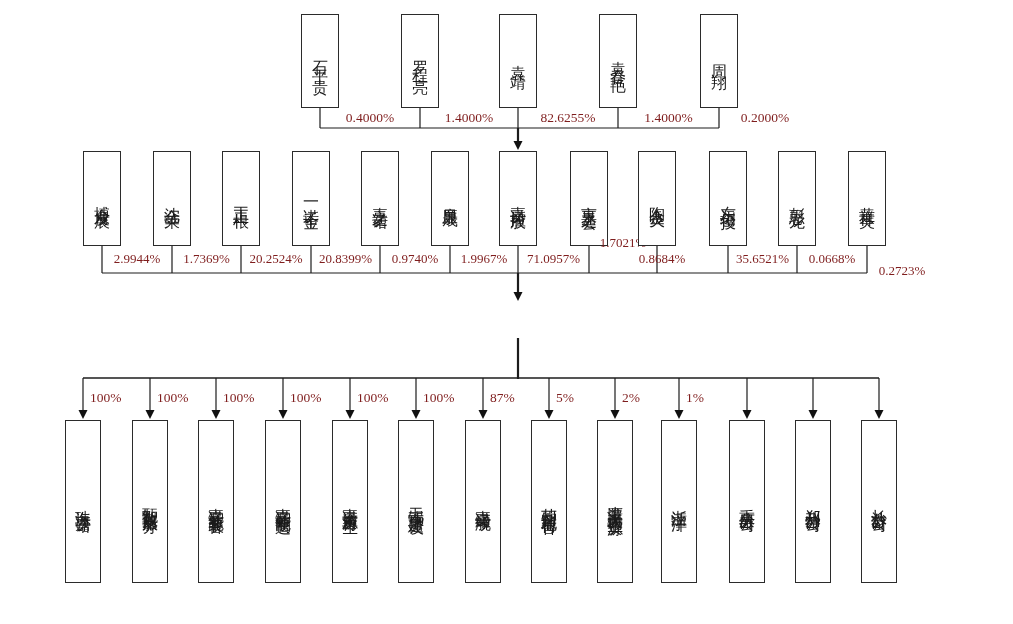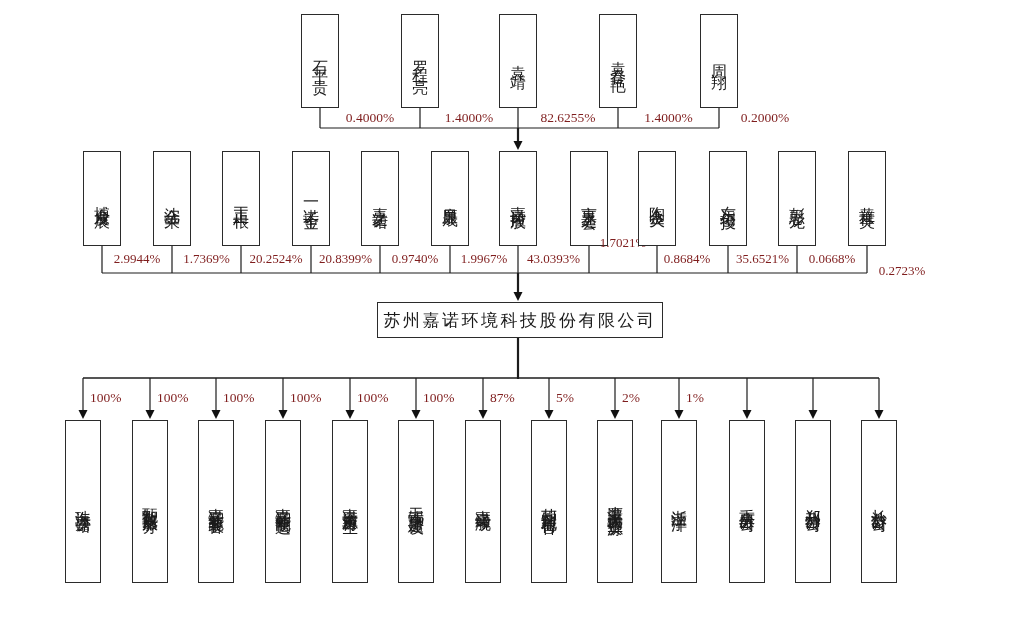--- a/index.html
+++ b/index.html
@@ -96,23 +96,20 @@
       <polygon points="615,419 610.5,410 619.5,410" fill="#111"></polygon>
       <line x1="679" y1="378" x2="679" y2="410" stroke="#1c1c1c" stroke-width="1.2"></line>
       <polygon points="679,419 674.5,410 683.5,410" fill="#111"></polygon>
       <line x1="747" y1="378" x2="747" y2="410" stroke="#1c1c1c" stroke-width="1.2"></line>
       <polygon points="747,419 742.5,410 751.5,410" fill="#111"></polygon>
       <line x1="813" y1="378" x2="813" y2="410" stroke="#1c1c1c" stroke-width="1.2"></line>
       <polygon points="813,419 808.5,410 817.5,410" fill="#111"></polygon>
       <line x1="879" y1="378" x2="879" y2="410" stroke="#1c1c1c" stroke-width="1.2"></line>
       <polygon points="879,419 874.5,410 883.5,410" fill="#111"></polygon>
     </svg>
-  <div class="node main-node" id="main-box" style="left:377px;top:302px;width:286px;height:36px;">
-    <span>苏州嘉诺环境科技股份有限公司</span>
-  </div>
 <div class="node row-top" style="left: 301px; top: 14px; width: 38px; height: 94px;">
       <span class="vtext">石平贵</span>
     </div>
     <span class="pct centered" style="left: 370px; top: 111px;">0.4000%</span>
     <div class="node row-top" style="left: 401px; top: 14px; width: 38px; height: 94px;">
       <span class="vtext">罗程亮</span>
     </div>
     <span class="pct centered" style="left: 469px; top: 111px;">1.4000%</span>
     <div class="node row-top" style="left: 499px; top: 14px; width: 38px; height: 94px;">
       <span class="vtext">袁靖</span>
@@ -146,29 +143,29 @@
       <span class="vtext">嘉之诺</span>
     </div>
     <span class="pct centered small" style="left: 415px; top: 252px;">0.9740%</span>
     <div class="node row-mid" style="left: 431px; top: 151px; width: 38px; height: 95px;">
       <span class="vtext">廉昱晟</span>
     </div>
     <span class="pct centered small" style="left: 484px; top: 252px;">1.9967%</span>
     <div class="node row-mid" style="left: 499px; top: 151px; width: 38px; height: 95px;">
       <span class="vtext">嘉诺控股</span>
     </div>
-    <span class="pct centered small" style="left: 553.5px; top: 252px;">43.0393%</span>
+    <span class="pct centered small" style="left: 553.5px; top: 252px;">71.0957%</span>
     <div class="node row-mid" style="left: 570px; top: 151px; width: 38px; height: 95px;">
       <span class="vtext">亨嘉之会</span>
     </div>
     <span class="pct centered small" style="left: 623px; top: 236px;">1.7021%</span>
     <div class="node row-mid" style="left: 638px; top: 151px; width: 38px; height: 95px;">
       <span class="vtext">陶金炎</span>
     </div>
-    <span class="pct centered small" style="left: 687px; top: 252px;">0.8684%</span>
+    <span class="pct centered small" style="left: 662px; top: 252px;">0.8684%</span>
     <div class="node row-mid" style="left: 709px; top: 151px; width: 38px; height: 95px;">
       <span class="vtext">东运创投</span>
     </div>
     <span class="pct centered small" style="left: 762.5px; top: 252px;">35.6521%</span>
     <div class="node row-mid" style="left: 778px; top: 151px; width: 38px; height: 95px;">
       <span class="vtext">彭思龙</span>
     </div>
     <span class="pct centered small" style="left: 832px; top: 252px;">0.0668%</span>
     <div class="node row-mid" style="left: 848px; top: 151px; width: 38px; height: 95px;">
       <span class="vtext">黄祥英</span>

